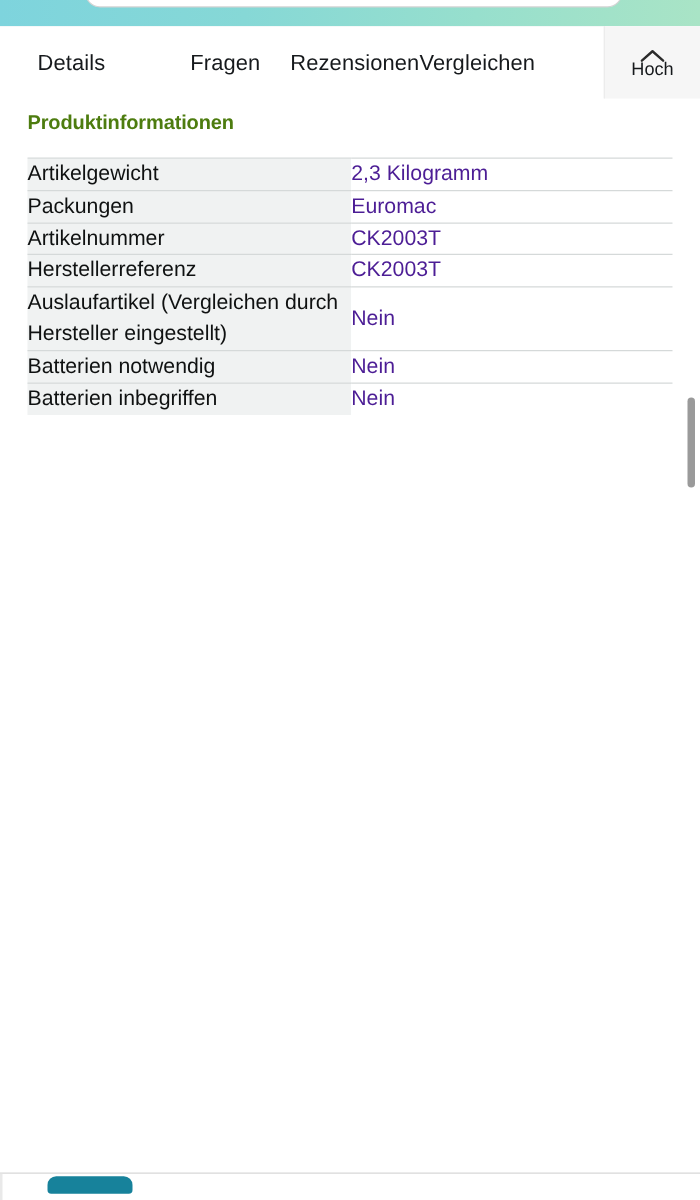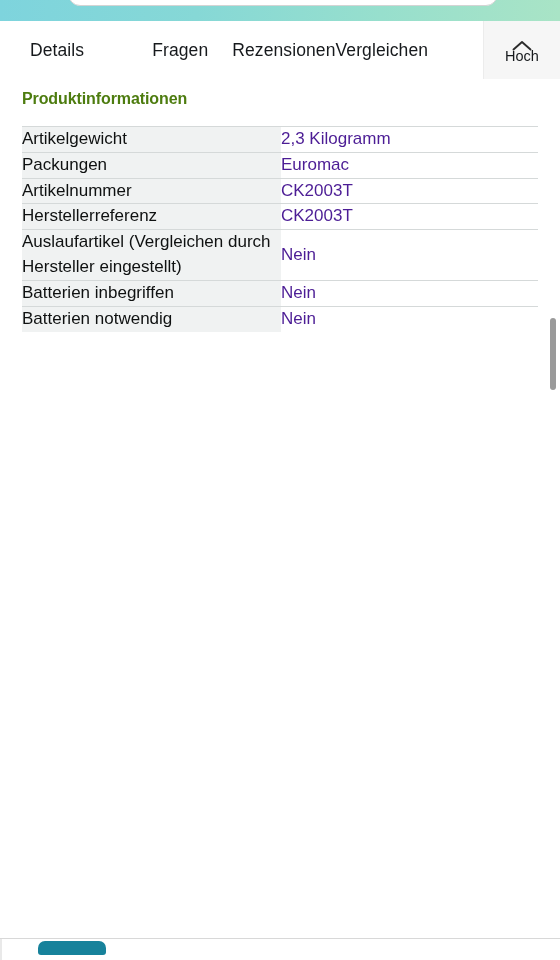--- a/index.html
+++ b/index.html
@@ -266,25 +266,25 @@
         </tr>
         <tr>
           <td class="cell-key">Herstellerreferenz</td>
           <td class="cell-val">CK2003T</td>
         </tr>
         <tr>
           <td class="cell-key">Auslaufartikel (Vergleichen durch Hersteller eingestellt)</td>
           <td class="cell-val">Nein</td>
         </tr>
         <tr>
+          <td class="cell-key">Batterien notwendig</td>
+          <td class="cell-val">Nein</td>
+        </tr>
+        <tr>
           <td class="cell-key">Batterien inbegriffen</td>
-          <td class="cell-val">Nein</td>
-        </tr>
-        <tr>
-          <td class="cell-key">Batterien notwendig</td>
           <td class="cell-val">Nein</td>
         </tr>
       </tbody>
     </table>
   </div>
 
   <div class="page-scrollbar-track">
     <div class="page-scrollbar-thumb"></div>
   </div>
 

